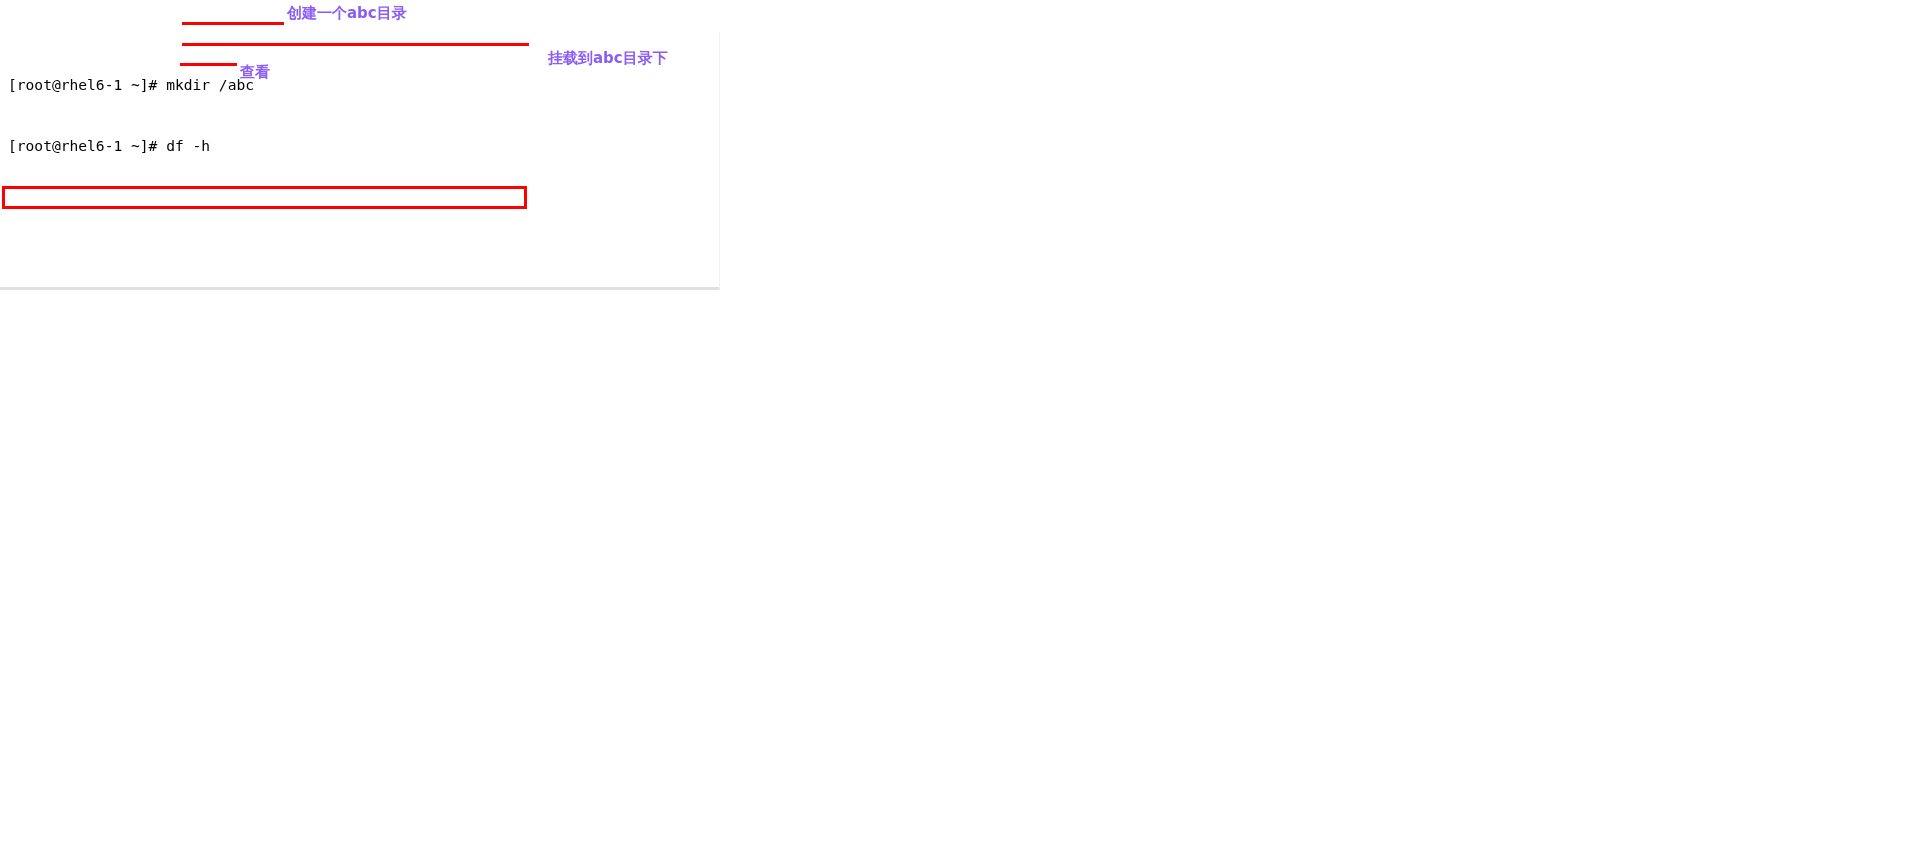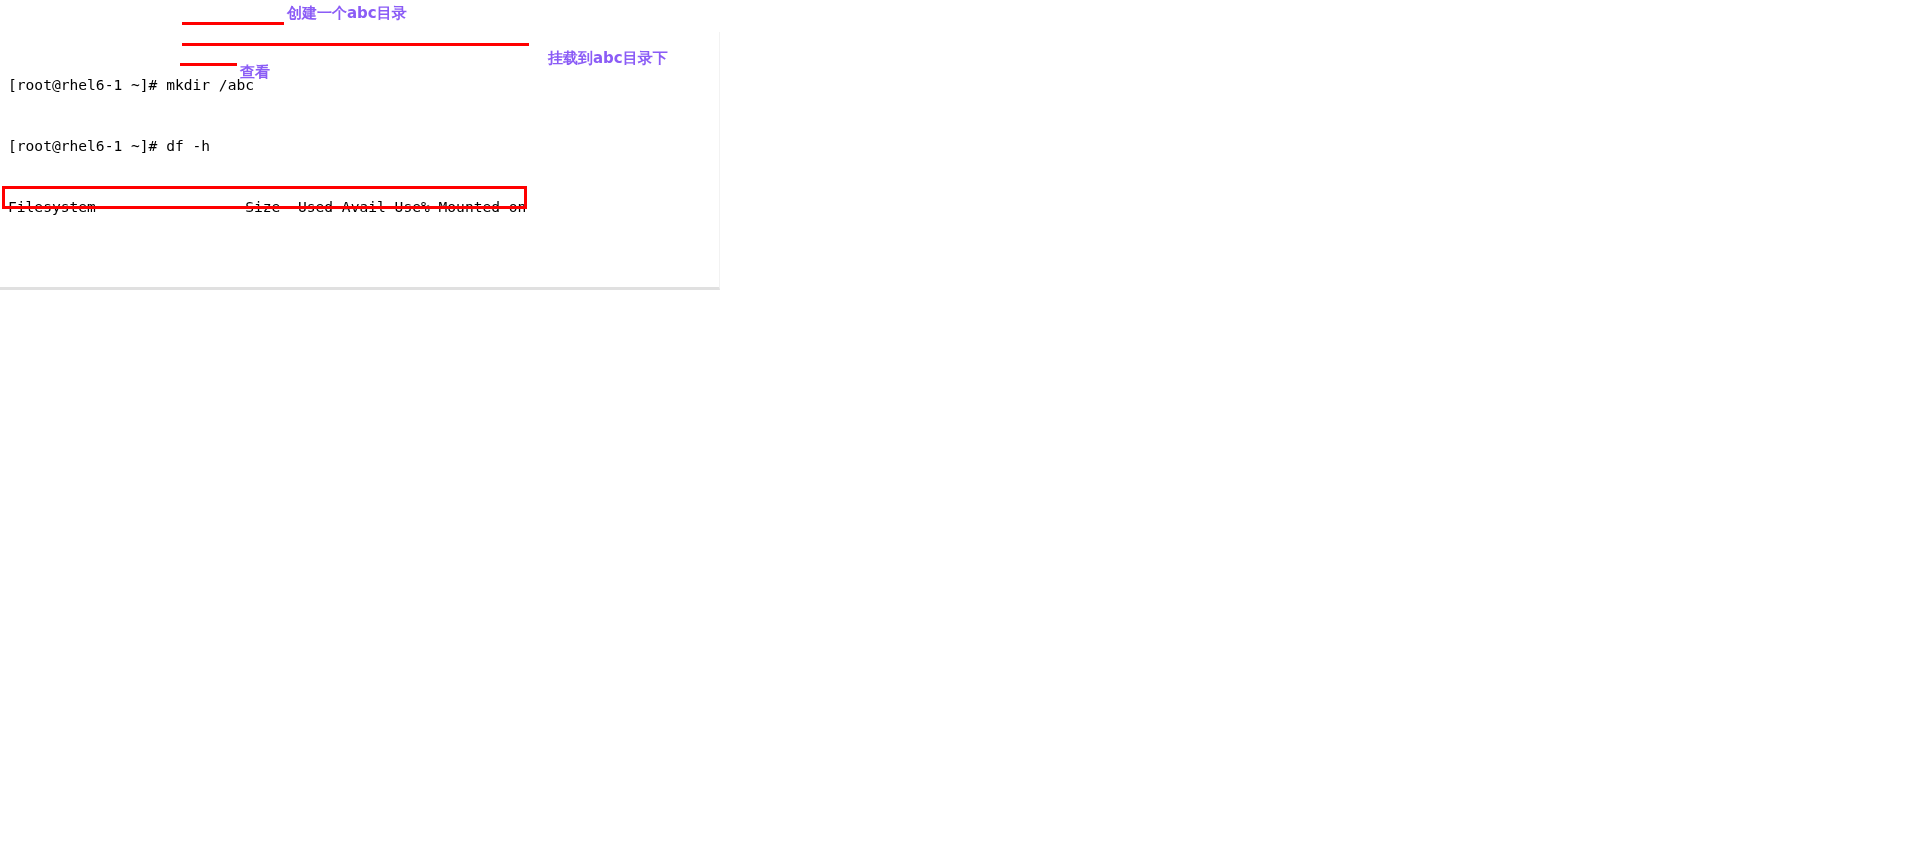--- a/index.html
+++ b/index.html
@@ -81,21 +81,20 @@
 </head>
 <body>
 
 <div id="screen">
 
   <div id="terminal-panel">
 
     <div id="terminal-output">
       <div class="term-line"><span>[root@rhel6-1 ~]# </span><span>mkdir /abc</span></div>
       <div class="term-line"><span>[root@rhel6-1 ~]# </span><span>df -h</span></div>
-      <div class="term-line">Filesystem                 Size  Used Avail Use% Mounted on</div>
       
       
       
       
       
       
       
     </div>
 
   </div>

